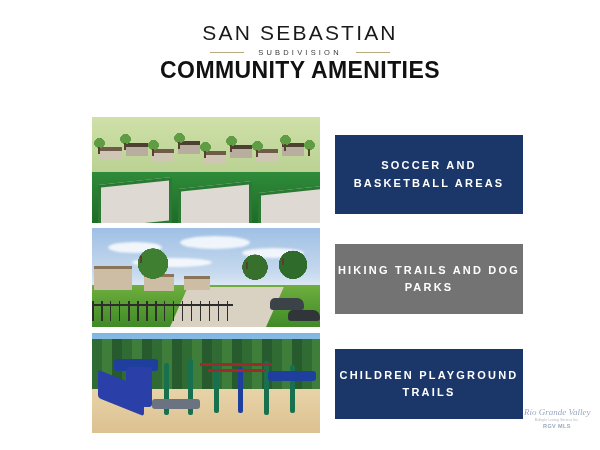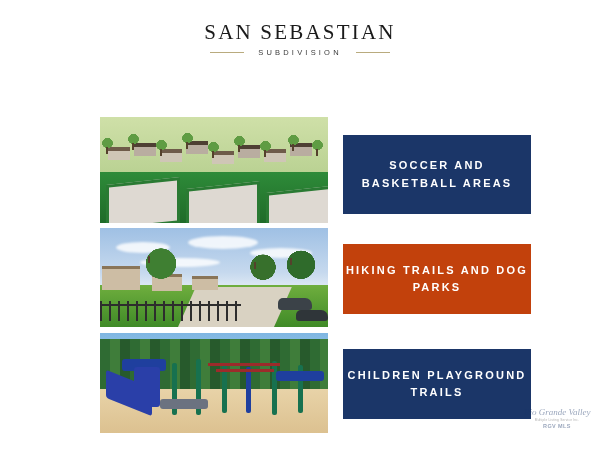--- a/index.html
+++ b/index.html
@@ -7,21 +7,21 @@
   body {
     background:#ffffff;
     font-family:"Liberation Sans", sans-serif;
     position:relative;
     overflow:hidden;
   }
 
   
   .brand { position:absolute; left:0; top:22px; width:600px; text-align:center; }
   .brand-name {
-    font-family:Liberation Serif, serif;
+    font-family:Liberation Sans, sans-serif;
     font-size:21px;
     letter-spacing:2.2px;
     color:#1a1a1a;
     line-height:1;
   }
   .brand-sub-wrap {
     display:flex; align-items:center; justify-content:center;
     gap:14px; margin-top:5px;
   }
   .brand-rule { height:1px; width:34px; background:#b9ab7e; }
@@ -35,21 +35,21 @@
   .headline-1 {
     font-size:23px; font-weight:bold; letter-spacing:0.4px;
     color:#111111; line-height:1.2;
   }
   .headline-2 {
     font-size:22px; font-weight:300; letter-spacing:0.3px;
     color:#1c1c1c; line-height:1.25; margin-top:1px;
   }
 
   
-  .row { position:absolute; left:16px; width:552px; }
+  .row { position:absolute; left:8px; width:552px; }
   .row-1 { top:117px; height:106px; }
   .row-2 { top:228px; height:99px; }
   .row-3 { top:333px; height:100px; }
 
   .photo {
     position:absolute; left:84px; width:228px; height:100%;
     overflow:hidden; background:#8aa96b;
   }
   .row-1 .photo { height:106px; }
 
@@ -57,21 +57,21 @@
     position:absolute; left:327px; width:188px;
     color:#ffffff;
     display:flex; align-items:center; justify-content:center;
     text-align:center;
     font-weight:bold;
     letter-spacing:2.2px;
     line-height:1.55;
     font-size:11px;
   }
   .banner-1 { top:18px; height:79px; background:#1b3668; }
-  .banner-2 { top:16px; height:70px; background:#c2410c; }
+  .banner-2 { top:16px; height:70px; background:#737373; }
   .banner-3 { top:16px; height:70px; background:#1b3668; }
 
   
   .sky1 { position:absolute; inset:0; background:linear-gradient(#cfe0a8, #b9d192 55%, #2f8f3a 56%, #257a2f 100%); }
   .field1 { position:absolute; left:0; top:52%; width:100%; height:48%; background:linear-gradient(#2e8b39,#1f6b28); }
   .court {
     position:absolute; background:#ded9d2; border:3px solid #2a7a33;
     transform:skewY(-6deg);
   }
   .c1 { left:6px;  top:64px; width:74px; height:46px; }
@@ -125,20 +125,21 @@
 <div class="brand">
   <div class="brand-name">SAN SEBASTIAN</div>
   <div class="brand-sub-wrap">
     <span class="brand-rule"></span>
     <span class="brand-sub">SUBDIVISION</span>
     <span class="brand-rule"></span>
   </div>
 </div>
 
 <div class="headline">
+  <div class="headline-1">COMMUNITY AMENITIES</div>
 </div>
 
 <div class="row row-1">
 
   <div class="photo">
     <div class="sky1"></div>
     <div class="field1"></div>
 
     <div class="houserow">
       <div class="hse" style="left:8px;  top:16px;"></div>

